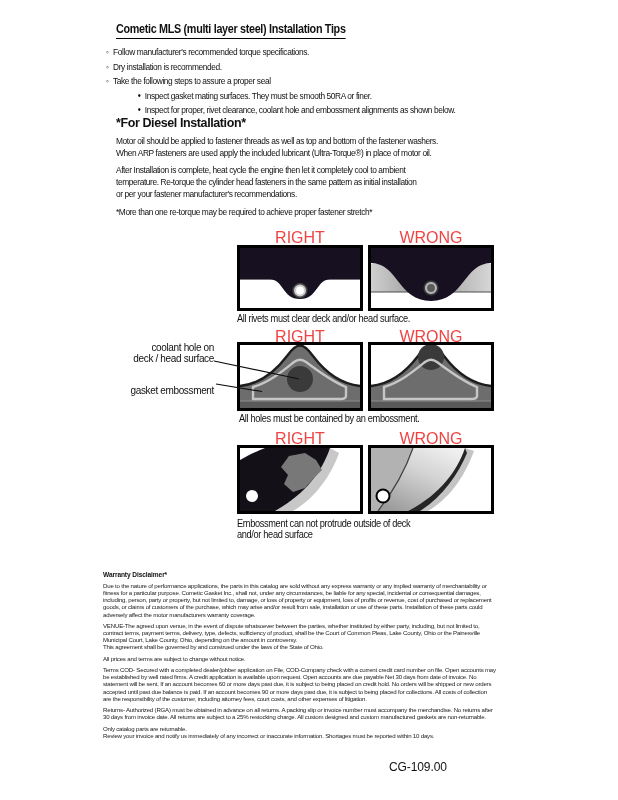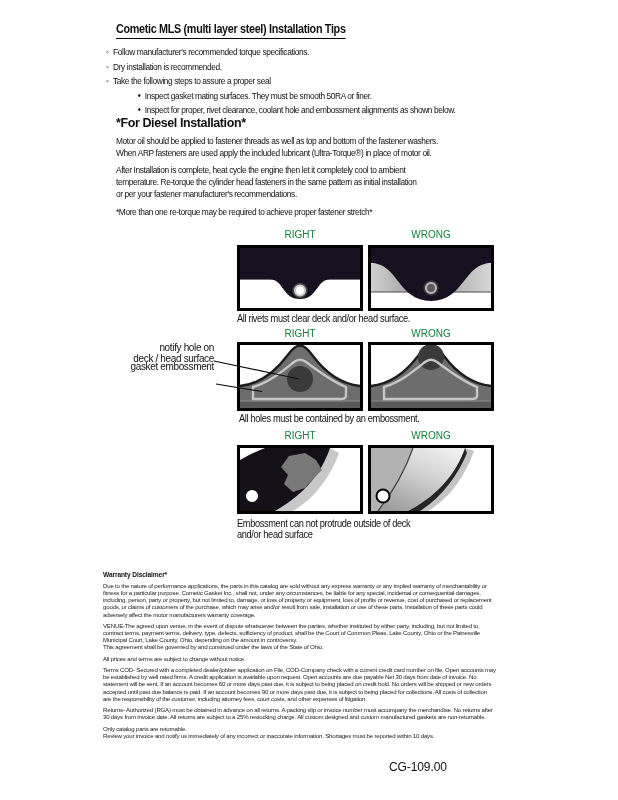--- a/index.html
+++ b/index.html
@@ -14,21 +14,21 @@
     left:116px;top:21px;font-size:13.5px;font-weight:bold;letter-spacing:-0.4px;
     border-bottom:1.5px solid #000;padding-bottom:2px;white-space:nowrap;
     transform:scaleX(0.80);transform-origin:0 0;
   }
   .bullets{left:106px;top:45px;font-size:9.5px;letter-spacing:-0.45px;line-height:14.5px;white-space:nowrap;}
   .bullet-line .dot{display:inline-block;width:8px;font-size:9px;}
   .sub-line{padding-left:36px;}
   .sub-line .dot{display:inline-block;width:8px;font-size:10px;}
   .diesel-heading{left:116px;top:116px;font-size:12.5px;font-weight:bold;letter-spacing:-0.4px;white-space:nowrap;}
   .body-para{font-size:9.5px;letter-spacing:-0.45px;line-height:12px;white-space:pre-line;}
-  .fig-header{font-size:10px;color:#15803d;white-space:nowrap;transform:translateX(-50%);}
+  .fig-header{font-size:16px;color:#ef4444;white-space:nowrap;transform:translateX(-50%);}
   .caption{font-size:10.5px;letter-spacing:-0.4px;white-space:pre-line;line-height:10.5px;}
   .fig-label{font-size:10px;letter-spacing:-0.35px;line-height:11px;text-align:right;white-space:pre-line;width:110px;}
   .panel{width:126px;height:69px;display:block;}
   .panel-r1{height:66px;}
   .warranty-heading{left:103px;top:571px;font-size:6.6px;font-weight:bold;letter-spacing:-0.1px;}
   .warranty{left:103px;top:582px;width:490px;font-size:6.1px;letter-spacing:-0.2px;line-height:7.15px;color:#222;}
   .warranty p{margin:0 0 4.2px 0;white-space:pre-line;}
   .footer-code{left:389px;top:760px;font-size:12px;letter-spacing:-0.1px;}
   svg{display:block;}
   .leader{pointer-events:none;}
@@ -84,23 +84,23 @@
     <circle cx="63" cy="43" r="6.8" fill="#b8b8b8" stroke="#3d3d3d" stroke-width="1.6"></circle>
     <circle cx="63" cy="43" r="3.9" fill="#5a5a5a"></circle>
     <rect x="1.5" y="1.5" width="123" height="63" fill="none" stroke="#000000" stroke-width="3"></rect>
   </svg>
 
   <div class="abs caption hscale" style="left:237px;top:313px;">All rivets must clear deck and/or head surface.</div>
 
   <div class="abs fig-header" style="left:300px;top:328px;">RIGHT</div>
   <div class="abs fig-header" style="left:431px;top:328px;">WRONG</div>
 
-  <div class="abs fig-label" style="left:104px;top:342px;">notify hole on
+  <div class="abs fig-label" style="left:104px;top:342px;">coolant hole on
 deck / head surface</div>
-  <div class="abs fig-label" style="left:104px;top:361px;">gasket embossment</div>
+  <div class="abs fig-label" style="left:104px;top:385px;">gasket embossment</div>
 
   <svg class="abs panel" style="left:237px;top:342px;" viewBox="0 0 126 69">
     <rect width="126" height="69" fill="#ffffff"></rect>
     <path d="M3,44 C22,42 38,30 50,14 C55,7 59,3.5 63,3.5 C67,3.5 71,7 76,14 C88,30 104,42 123,44 V66 H3 Z" fill="#6d6d6d"></path>
     <path d="M3,44 C22,42 38,30 50,14 C55,7 59,3.5 63,3.5 C67,3.5 71,7 76,14 C88,30 104,42 123,44" fill="none" stroke="#1d1d1d" stroke-width="2.4"></path>
     <rect x="3" y="59" width="120" height="7" fill="#595959"></rect>
     <line x1="3" y1="59" x2="123" y2="59" stroke="#8f8f8f" stroke-width="1"></line>
     <path d="M16,57 L16,45 C33,40 47,28 57,20 C61,17 65,17 69,20 C81,29 96,40 109,45 L109,54 C109,56.5 106,57 103,57 L21,57 C17,57 16,57 16,57 Z" fill="none" stroke="#c6c6c6" stroke-width="2.4"></path>
     <circle cx="63" cy="37" r="13" fill="#3a3a3a"></circle>
     <rect x="1.5" y="1.5" width="123" height="66" fill="none" stroke="#000000" stroke-width="3"></rect>

